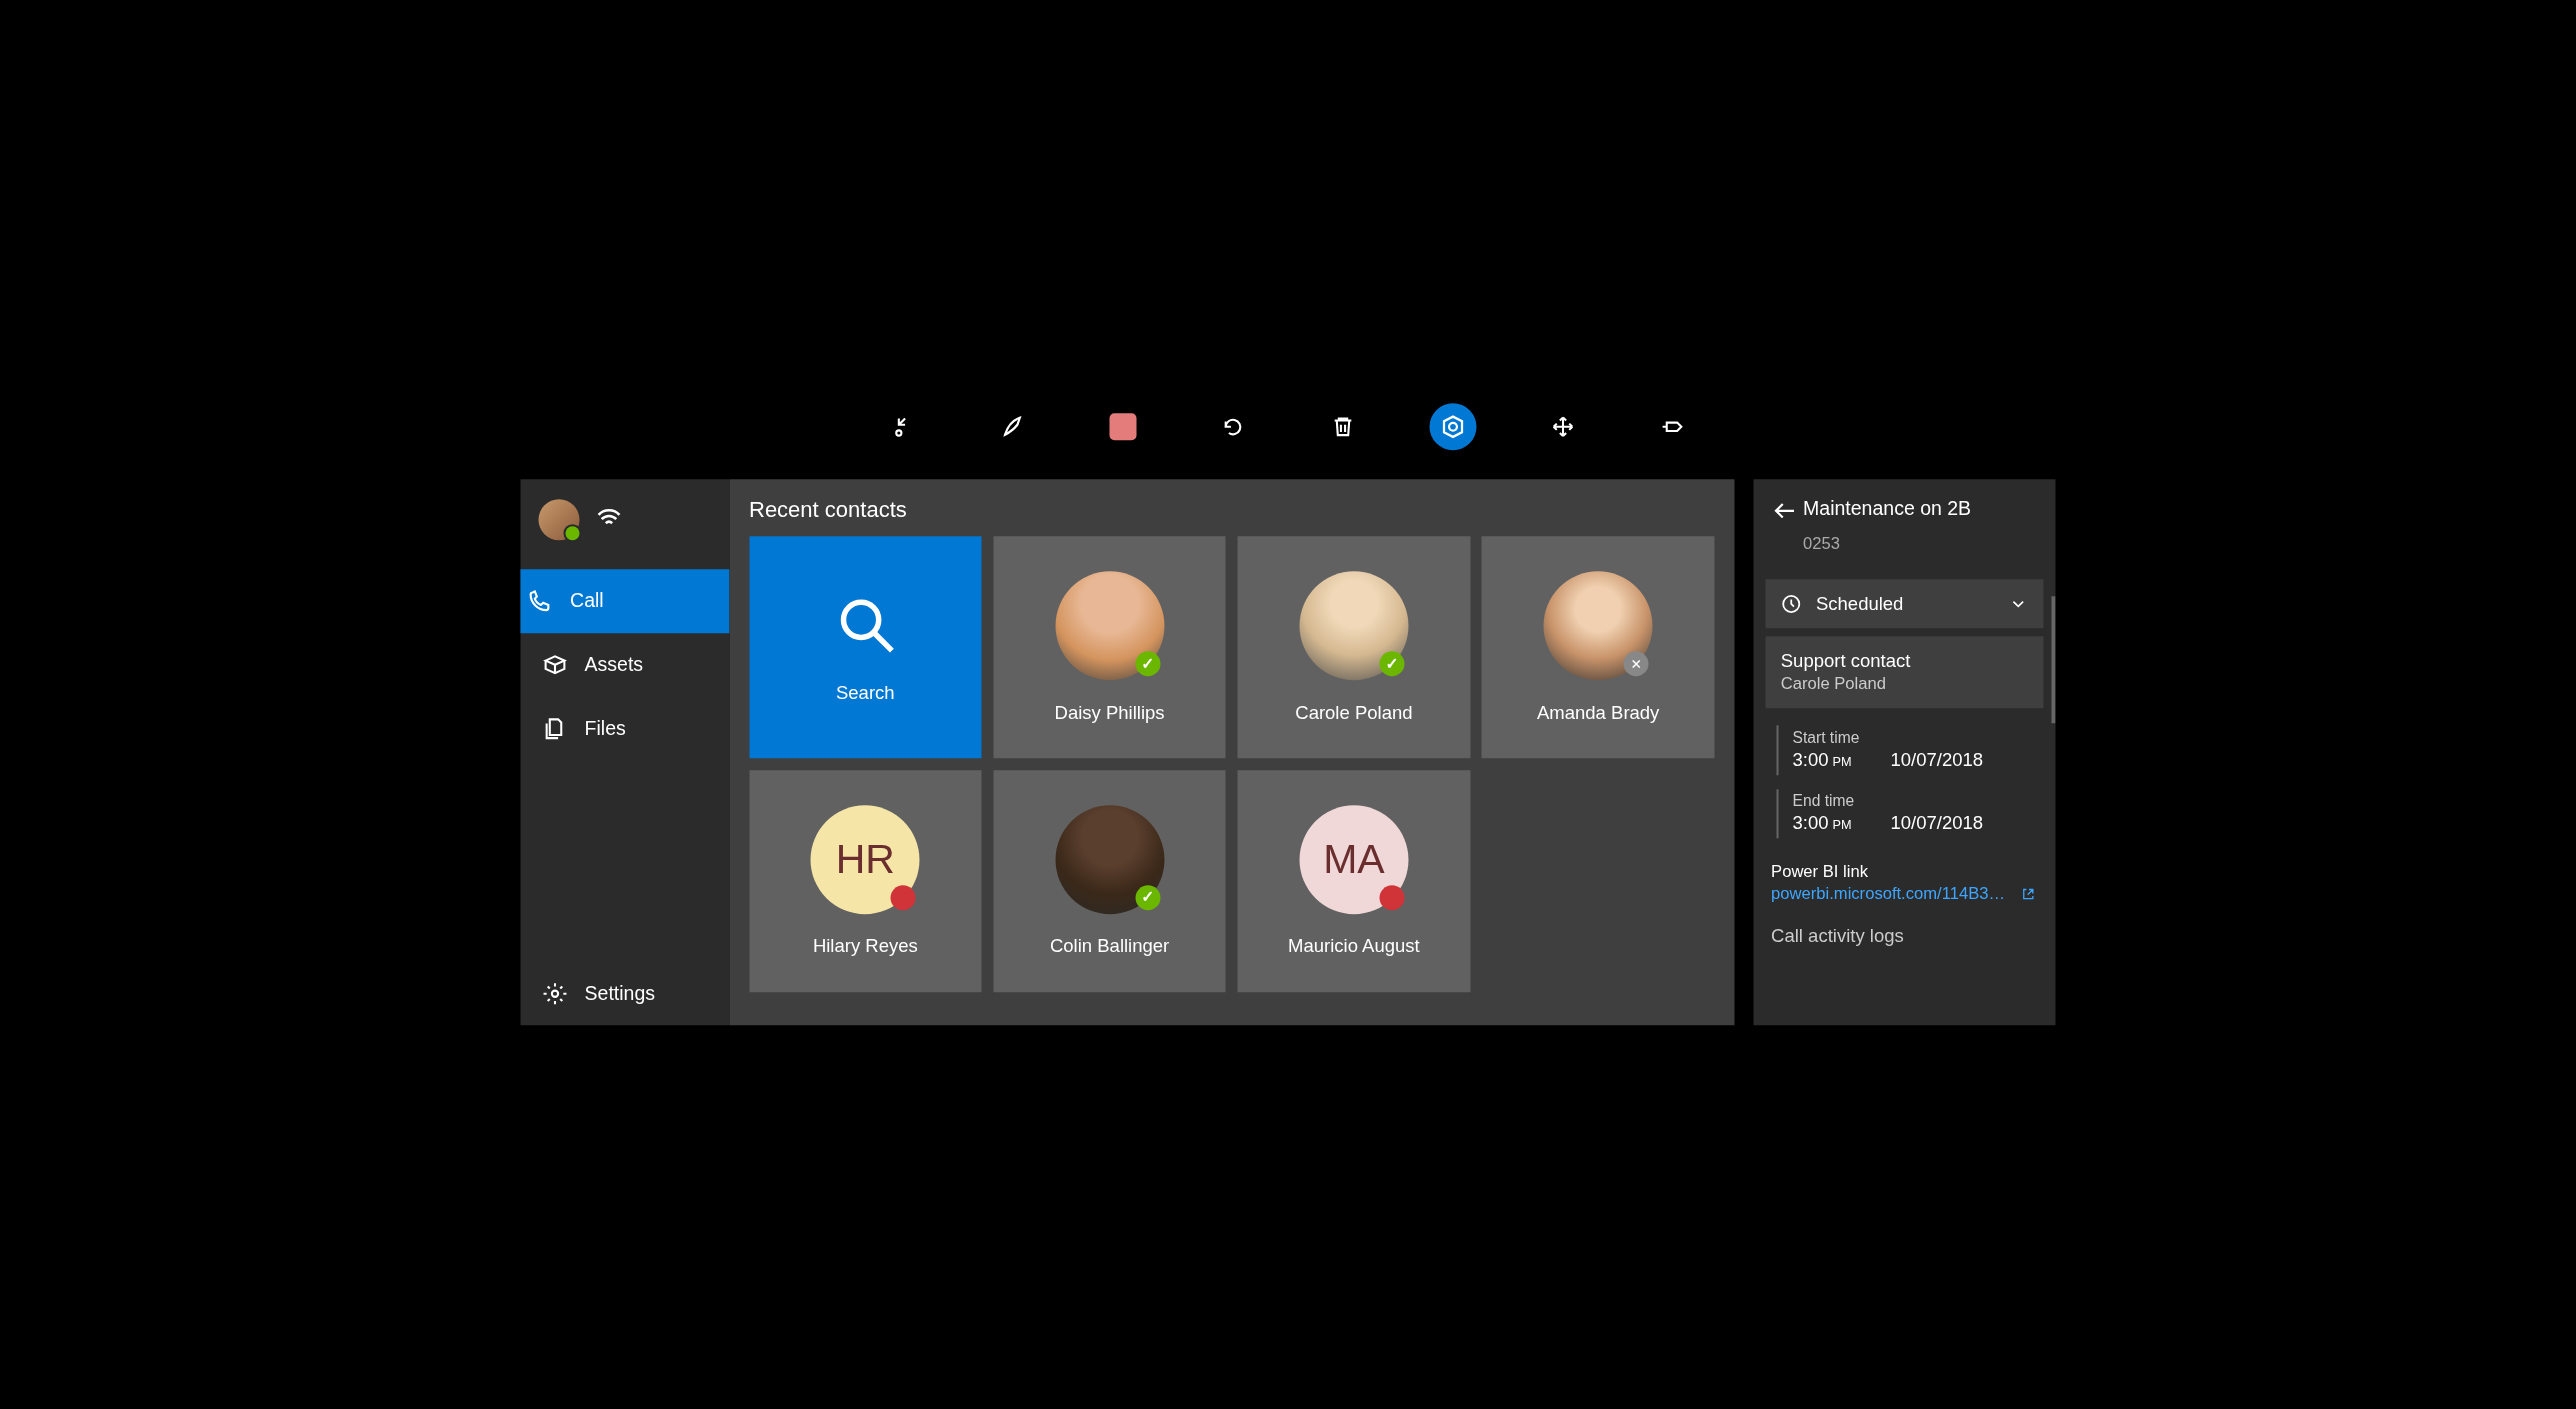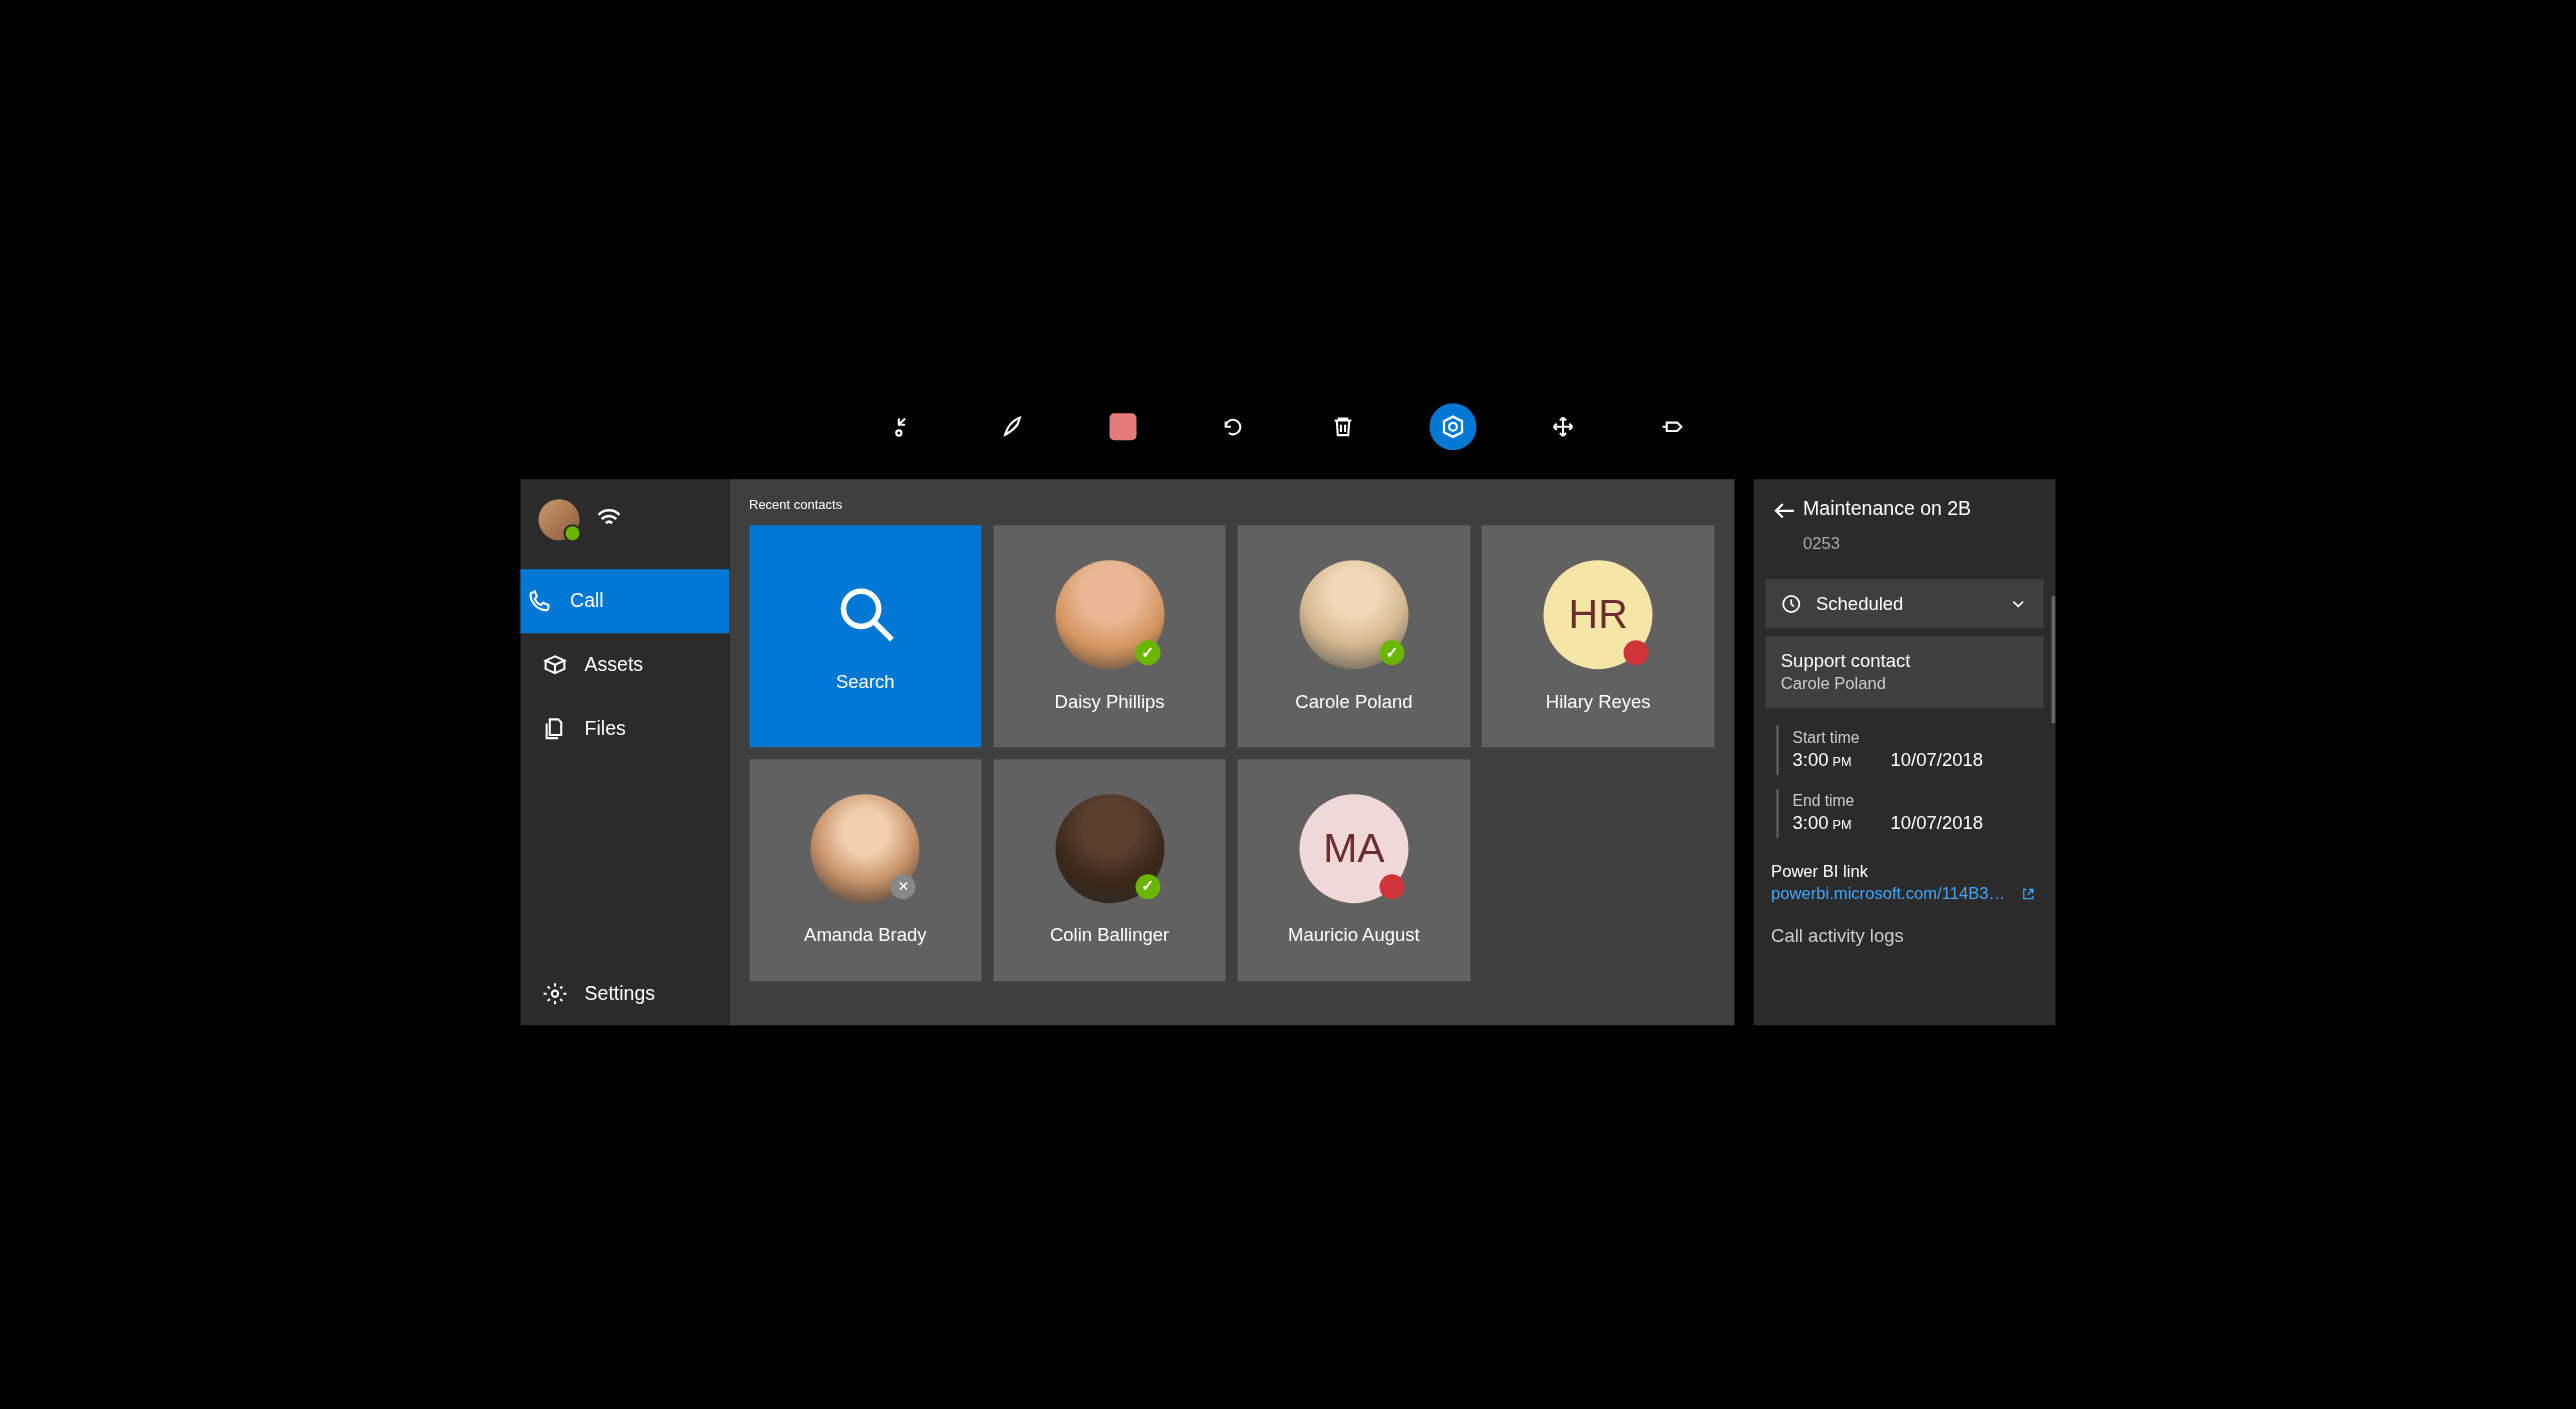--- a/index.html
+++ b/index.html
@@ -76,21 +76,21 @@
   .nav-item.active { background:#0078d4;padding-left:7px; }
   .nav-item svg { stroke:#fff; fill:none; stroke-width:2; width:25px; height:25px; }
   .sb-spacer { flex:1; }
   
   .main {
     flex:1;
     background:#3f3f3f;
     padding: 17.6px 19.5px;
     overflow:hidden;
   }
-  .main h2 { font-weight:400; font-size:13px; margin-bottom:13.7px; }
+  .main h2 { font-weight:400; font-size:22px; margin-bottom:13.7px; }
   .grid {
     display:grid;
     grid-template-columns: repeat(4, 1fr);
     gap: 11.7px;
   }
   .tile {
     background:#616161;
     height: 222px;
     display:flex; flex-direction:column;
     align-items:center; justify-content:center;
@@ -268,31 +268,31 @@
             </div>
           <div class="label">Daisy Phillips</div>
         </div>
         <div class="tile">
           <div class="avatar photo2">
               <div class="badge online"></div>
             </div>
           <div class="label">Carole Poland</div>
         </div>
         <div class="tile">
+          <div class="avatar photo3">
+              <div class="badge offline"></div>
+            </div>
+          <div class="label">Amanda Brady</div>
+        </div>
+        <div class="tile">
           <div class="avatar initials-yellow">
               <span>HR</span>
               <div class="badge busy"></div>
             </div>
           <div class="label">Hilary Reyes</div>
-        </div>
-        <div class="tile">
-          <div class="avatar photo3">
-              <div class="badge offline"></div>
-            </div>
-          <div class="label">Amanda Brady</div>
         </div>
         <div class="tile">
           <div class="avatar photo4">
               <div class="badge online"></div>
             </div>
           <div class="label">Colin Ballinger</div>
         </div>
         <div class="tile">
           <div class="avatar initials-pink">
               <span>MA</span>

